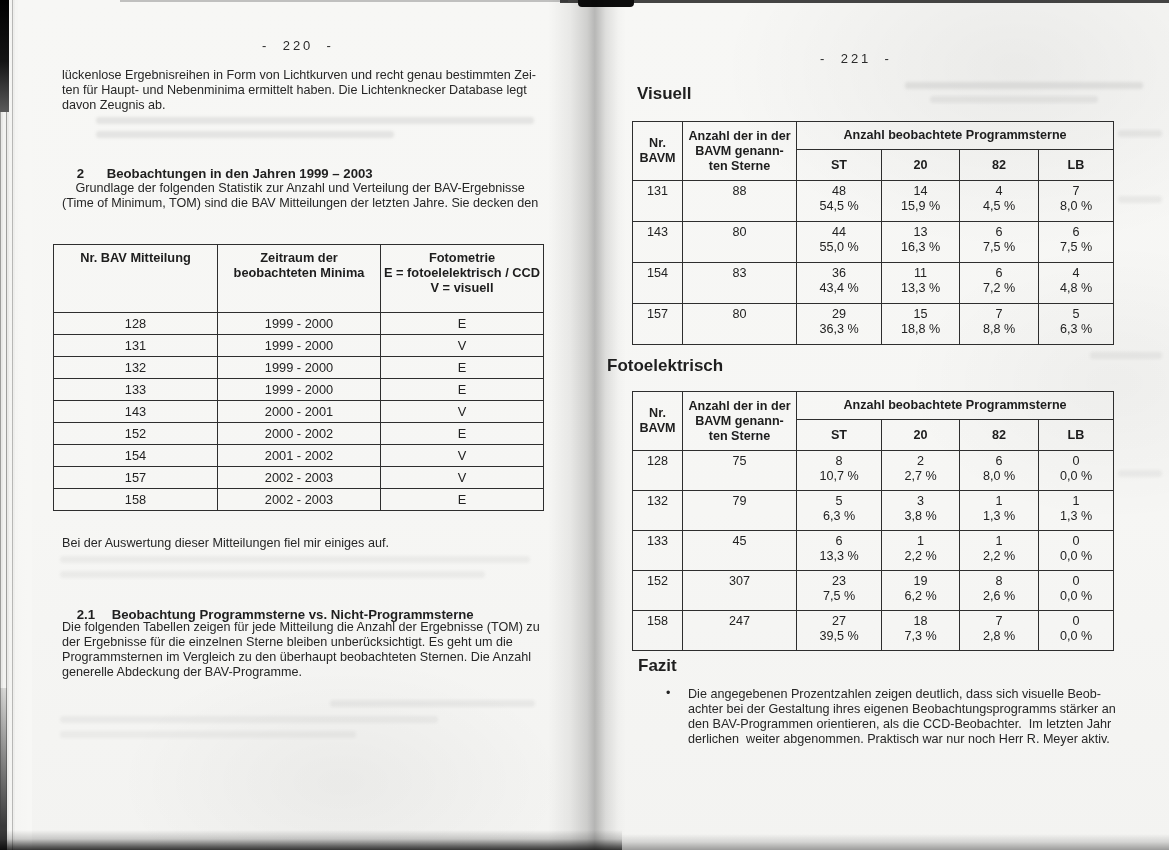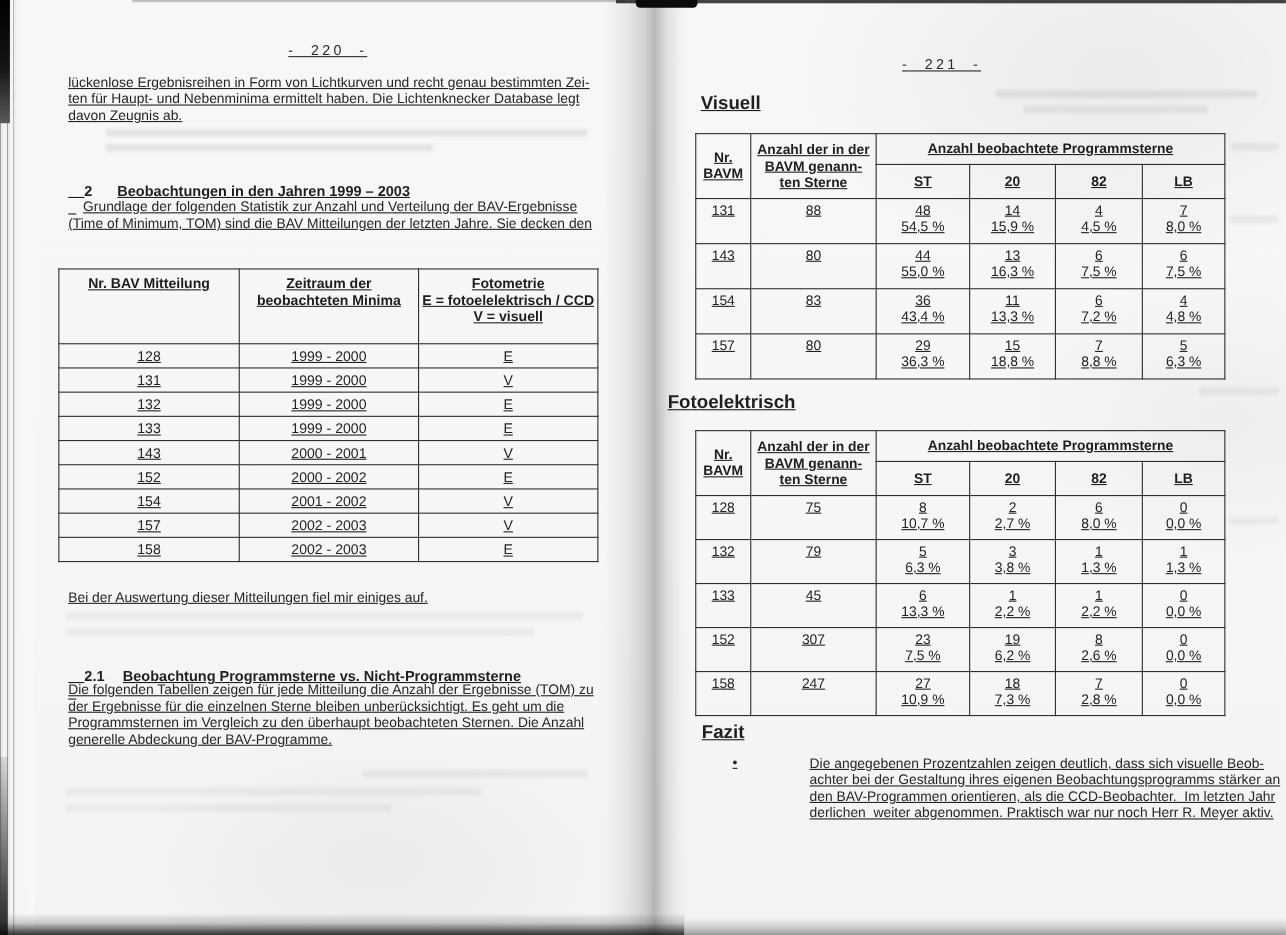--- a/index.html
+++ b/index.html
@@ -2,21 +2,21 @@
 <html><head>
 <meta charset="utf-8">
 <style>
   html,body{margin:0;padding:0;background:#ffffff;}
   .scan{
     position:relative;width:1169px;height:850px;overflow:hidden;
     background:linear-gradient(180deg,#f7f7f5 0%,#f6f6f4 60%,#f3f3f1 100%);
     font-family:"Liberation Sans","DejaVu Sans",sans-serif;
     color:#232323;
   }
-  .abs{position:absolute;text-decoration:underline;}
+  .abs{position:absolute;}
   .ln{white-space:pre;font-size:12.6px;line-height:15px;color:#262626;}
   .pageno{font-size:13px;letter-spacing:3px;color:#2a2a2a;text-align:center;white-space:pre;}
   .heading{font-weight:bold;font-size:13.2px;white-space:pre;color:#1f1f1f;}
   .heading .num{display:inline-block;}
   .sideheading{font-weight:bold;font-size:17px;color:#1f1f1f;white-space:pre;}
 
   
   table.doc{border-collapse:collapse;table-layout:fixed;background:transparent;}
   table.doc th,table.doc td{
     border:1.6px solid #2e2e2e;overflow:hidden;
@@ -415,21 +415,21 @@
         <td>
             <div class="cellline">0</div>
             <div class="cellline">0,0 %</div>
           </td>
       </tr>
       <tr>
         <td>158</td>
         <td>247</td>
         <td>
             <div class="cellline">27</div>
-            <div class="cellline">10,9 %</div>
+            <div class="cellline">39,5 %</div>
           </td>
         <td>
             <div class="cellline">18</div>
             <div class="cellline">7,3 %</div>
           </td>
         <td>
             <div class="cellline">7</div>
             <div class="cellline">2,8 %</div>
           </td>
         <td>
@@ -437,20 +437,20 @@
             <div class="cellline">0,0 %</div>
           </td>
       </tr>
     </tbody>
   </table>
 
   <div class="abs sideheading" style="left:638px;top:656px;">Fazit</div>
 
   <div class="abs" style="left:666px;top:686px;font-size:12.6px;line-height:15px;">•</div>
 
-  <div class="abs" style="left:688px;top:687px;margin-left:48px;">
+  <div class="abs" style="left:688px;top:687px;">
     <div class="ln">Die angegebenen Prozentzahlen zeigen deutlich, dass sich visuelle Beob-</div>
     <div class="ln">achter bei der Gestaltung ihres eigenen Beobachtungsprogramms stärker an</div>
     <div class="ln">den BAV-Programmen orientieren, als die CCD-Beobachter.  Im letzten Jahr</div>
     <div class="ln">derlichen  weiter abgenommen. Praktisch war nur noch Herr R. Meyer aktiv.</div>
   </div>
 
 </div>
 
 </body></html>

